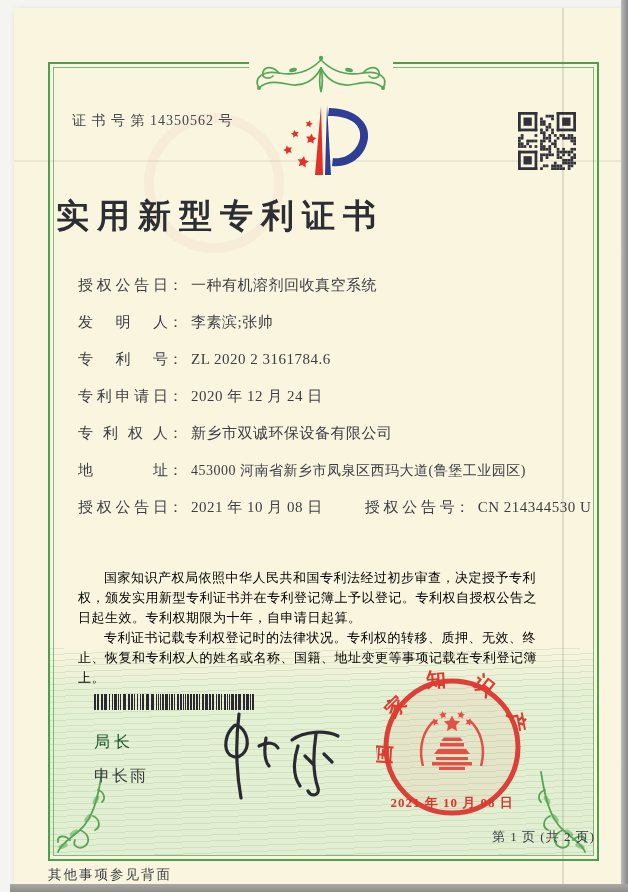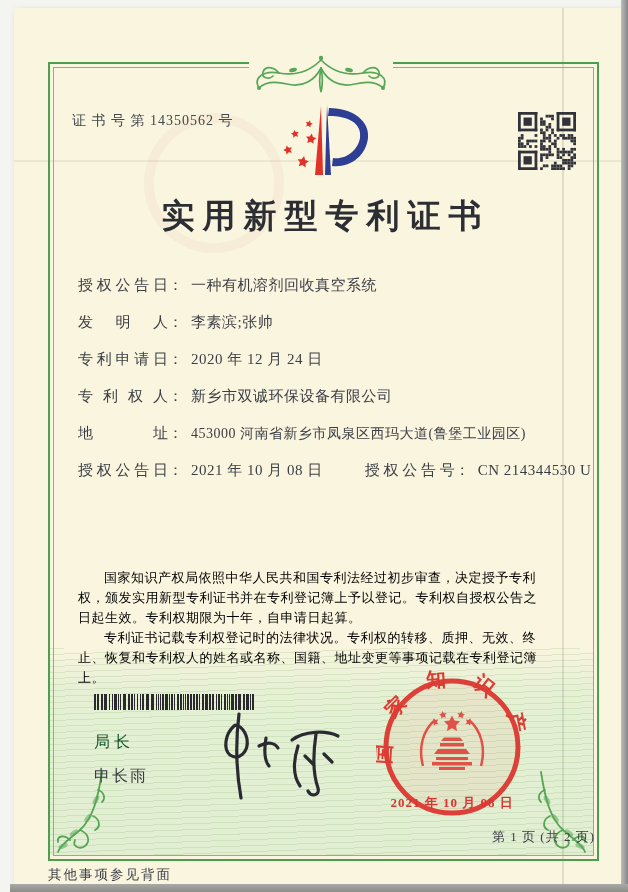--- a/index.html
+++ b/index.html
@@ -27,21 +27,21 @@
     border:10px solid rgba(230,130,125,.07);}
   .frame{position:absolute;left:34px;top:54px;width:547px;height:795px;
     border:2px solid #4d9f4f;}
   .frame-inner{position:absolute;left:3px;top:3px;right:3px;bottom:3px;border:1px solid #7abd7a;}
   .ornament-top{position:absolute;left:207px;top:42px;width:200px;height:48px;}
   .ornament-bl{position:absolute;left:36px;top:762px;width:58px;height:84px;}
   .ornament-br{position:absolute;left:521px;top:762px;width:58px;height:84px;transform:scaleX(-1);}
   .cert-no{position:absolute;left:58px;top:104px;font-size:14px;letter-spacing:1px;color:#44464e;}
   .logo{position:absolute;left:268px;top:88px;width:90px;height:100px;}
   .qr{position:absolute;left:504px;top:104px;width:58px;height:58px;}
-  .title{position:absolute;left:34px;top:186px;width:547px;text-align:center;
+  .title{position:absolute;left:34px;top:186px;width:547px;
     font-size:33px;font-weight:600;letter-spacing:8px;text-indent:8px;color:#2d2e34;}
   .fields{position:absolute;left:64px;top:268px;width:492px;color:#3c3e46;}
   .field-row{height:22px;margin-bottom:15px;font-size:15px;white-space:nowrap;}
   .flabel{display:inline-block;width:90px;text-align:justify;text-align-last:justify;vertical-align:top;}
   .fcolon{display:inline-block;margin:0 8px 0 0;}
   .fvalue{letter-spacing:.5px;}
   .fvalue.small{font-size:14px;}
   .grant-row{display:flex;}
   .grant-pair{white-space:nowrap;font-size:15px;}
   .grant-pair.second{margin-left:42px;}
@@ -283,20 +283,23 @@
   <div class="title">实用新型专利证书</div>
 
   <div class="fields">
     <div class="field-row">
       <span class="flabel">授权公告日</span><span class="fcolon">：</span><span class="fvalue">一种有机溶剂回收真空系统</span>
     </div>
     <div class="field-row">
       <span class="flabel">发明人</span><span class="fcolon">：</span><span class="fvalue">李素滨;张帅</span>
     </div>
     <div class="field-row">
+      <span class="flabel">专利号</span><span class="fcolon">：</span><span class="fvalue">ZL 2020 2 3161784.6</span>
+    </div>
+    <div class="field-row">
       <span class="flabel">专利申请日</span><span class="fcolon">：</span><span class="fvalue">2020 年 12 月 24 日</span>
     </div>
     <div class="field-row">
       <span class="flabel">专利权人</span><span class="fcolon">：</span><span class="fvalue">新乡市双诚环保设备有限公司</span>
     </div>
     <div class="field-row">
       <span class="flabel">地址</span><span class="fcolon">：</span><span class="fvalue small">453000 河南省新乡市凤泉区西玛大道(鲁堡工业园区)</span>
     </div>
     <div class="field-row grant-row">
       <span class="grant-pair"><span class="flabel">授权公告日</span><span class="fcolon">：</span><span class="fvalue">2021 年 10 月 08 日</span></span>

